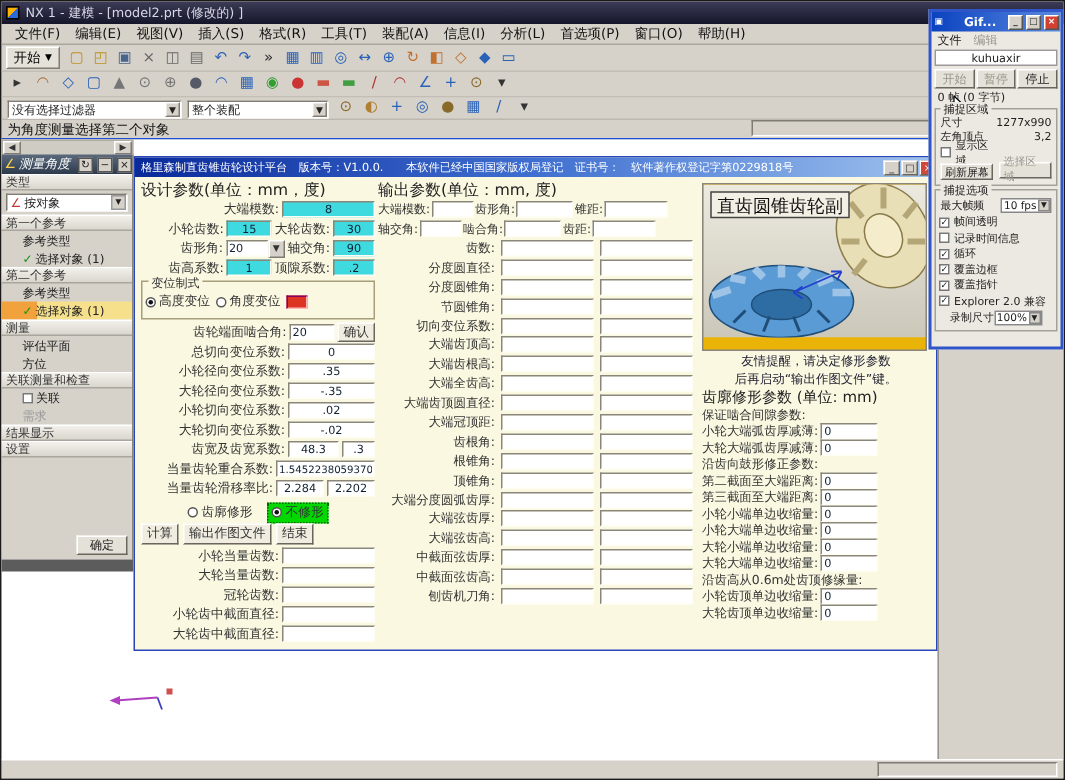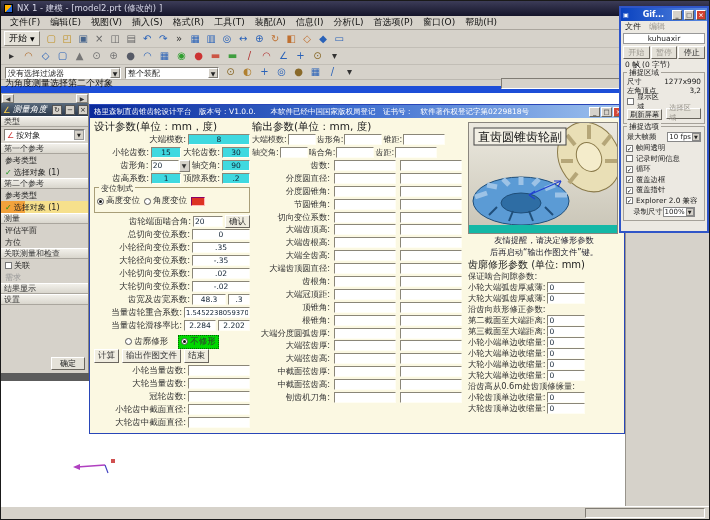--- a/index.html
+++ b/index.html
@@ -13,32 +13,32 @@
 .menubar{left:0;top:15px;width:708px;height:14px;background:#d6d2ca;border-bottom:1px solid #aaa69e;display:flex;align-items:center;padding-left:4px;}
 .menubar span{font-size:9px;color:#111;padding:0 5px;}
 .tbrow{left:0;width:708px;background:#d6d2ca;display:flex;align-items:center;gap:1px;padding-left:3px;border-bottom:1px solid #c2beb6;}
 .tb1{top:29px;height:18px;}
 .tb2{top:47px;height:17px;}
 .tbi{width:15px;height:15px;display:inline-flex;align-items:center;justify-content:center;font-size:10px;line-height:1;}
 .startbtn{height:15px;display:inline-flex;align-items:center;border:1px solid;border-color:#fff #807c74 #807c74 #fff;background:#e4e1d8;font-size:9px;padding:0 4px;gap:3px;margin-right:3px;}
 .selbar{left:0;top:64px;width:708px;height:15px;background:#d6d2ca;display:flex;align-items:flex-end;gap:4px;padding-left:4px;border-bottom:1px solid #bcb8b0;}
 .combo{height:12px;background:#fff;border:1px solid;border-color:#807c74 #fff #fff #807c74;display:inline-flex;align-items:center;font-size:8px;color:#222;padding-left:2px;position:relative;}
 .combo .car{margin-left:auto;width:10px;height:10px;background:#d6d2ca;border:1px solid;border-color:#fff #807c74 #807c74 #fff;font-size:6px;display:flex;align-items:center;justify-content:center;}
-.promptbar{left:0;top:79px;width:708px;height:13px;background:#d6d2ca;display:flex;align-items:center;border-bottom:7px solid #1d4ed8;}
+.promptbar{left:0;top:79px;width:708px;height:13px;background:#d6d2ca;display:flex;align-items:flex-start;border-bottom:1px solid #1d4ed8;}
 .promptbar .ptext{font-size:9px;color:#111;padding-left:4px;flex:1;}
 .prompt-right{width:205px;height:11px;border:1px solid;border-color:#807c74 #fff #fff #807c74;background:#d6d2ca;margin-right:3px;}
 .canvas{left:0;top:92px;width:708px;height:413px;background:#fff;}
 .hscroll{left:0;top:92px;width:88px;height:11px;background:#cfccc4;display:flex;align-items:center;justify-content:space-between;border:1px solid #b0aca4;}
 .sbtn{width:12px;height:9px;background:#d6d2ca;border:1px solid;border-color:#fff #807c74 #807c74 #fff;font-size:6px;display:flex;align-items:center;justify-content:center;color:#333;}
 
 .mpanel{left:0;top:102px;width:88px;height:270px;background:#d6d2ca;border-right:1px solid #8a867e;font-size:8.5px;color:#222;}
 .mtitle{height:13px;background:linear-gradient(180deg,#5a6a7c,#2c3a4c);color:#fff;display:flex;align-items:center;font-size:8.5px;font-style:italic;padding-left:2px;gap:2px;}
 .mtbtn{width:10px;height:10px;background:#d6d2ca;border:1px solid #555;color:#222;font-size:7px;display:flex;align-items:center;justify-content:center;margin-left:1px;}
 .msec{height:11px;background:linear-gradient(180deg,#f2f0ea,#d9d6cd);border-top:1px solid #fff;border-bottom:1px solid #aaa69e;display:flex;align-items:center;padding-left:3px;font-size:8px;color:#333;}
-.mrow{height:12px;display:flex;align-items:center;padding-left:4px;gap:2px;font-size:8px;}
+.mrow{height:12px;display:flex;align-items:center;padding-left:14px;gap:2px;font-size:8px;}
 .mcombo{margin:2px 3px;height:12px;background:#fff;border:1px solid;border-color:#807c74 #fff #fff #807c74;display:flex;align-items:center;font-size:8px;gap:2px;padding-left:2px;}
 .mhl{background:linear-gradient(90deg,#f2a23c 0 24px,#f6e08c 24px);}
 .chk{color:#169416;font-weight:bold;font-size:8px;}
 .grayed{color:#999;}
 .okbtn{position:absolute;right:3px;bottom:3px;width:34px;height:13px;background:#e4e1d8;border:1px solid;border-color:#fff #6a665e #6a665e #fff;font-size:8px;display:flex;align-items:center;justify-content:center;}
 .panelfoot{left:0;top:372px;width:88px;height:8px;background:#5c5c5c;}
 .rightstrip{left:624px;top:232px;width:84px;height:273px;background:#d6d2ca;border-left:1px solid #98948c;}
 
 .gdlg{left:88px;top:103px;width:536px;height:330px;background:#fbf8e2;border:1px solid #2946b8;}
 .gdt{height:13px;background:linear-gradient(90deg,#0a2a9a,#3f6fd0,#9ec2ee);color:#fff;font-size:7.5px;display:flex;align-items:center;padding-left:4px;}
@@ -66,21 +66,21 @@
 .redsw{width:14px;height:9px;background:#dd3322;border:1px solid;border-color:#806 #fbb #fbb #806;}
 .greenchip{background:#00d800;padding:0 2px;border:1px dotted #060;display:inline-flex;align-items:center;gap:2px;}
 .dbtn{height:14px;background:#f0ede0;border:1px solid;border-color:#fff #6a665e #6a665e #fff;font-size:8.5px;display:inline-flex;align-items:center;justify-content:center;padding:0 3px;}
 .orow{height:12.9px;display:flex;align-items:center;gap:4px;}
 .orow .ol{width:78px;text-align:right;white-space:nowrap;font-size:8.3px;}
 .orow .fld{width:62px;}
 .otop{height:13px;display:flex;align-items:center;gap:1px;font-size:8px;}
 .sect{height:11px;font-size:8.3px;display:flex;align-items:flex-end;}
 .mrow3{height:11px;display:flex;align-items:center;gap:2px;font-size:8.3px;}
 .mrow3 .fld{width:38px;}
-.gframe{width:150px;height:112px;border:1px solid #8a867e;background:#14b8a6;}
+.gframe{width:150px;height:112px;border:1px solid #8a867e;background:#eab308;}
 .notice{font-size:8.3px;color:#223;text-align:center;line-height:1.15;margin-top:2px;}
 .c3hdr{font-size:10px;color:#222;height:13px;margin-top:1px;}
 
 .gif{left:618px;top:5px;width:90px;height:227px;background:#ece9e2;border:2px solid #2f55c8;font-size:8px;color:#222;}
 .gtitle{height:13px;background:linear-gradient(90deg,#0a42c0,#5a8ae0);color:#fff;display:flex;align-items:center;padding:0 1px 0 2px;font-weight:bold;font-size:8px;gap:2px;}
 .gtb{width:10px;height:10px;border:1px solid;border-color:#fff #555 #555 #fff;background:#d6d2ca;color:#222;font-size:6px;display:flex;align-items:center;justify-content:center;}
 .gtb.cls{background:#d24030;color:#fff;font-weight:bold;}
 .gmenu{height:11px;display:flex;gap:8px;align-items:center;padding-left:4px;}
 .gfile{margin:1px 2px;height:11px;background:#fff;border:1px solid #999;display:flex;align-items:center;justify-content:center;font-size:7.5px;}
 .gbtns{display:flex;gap:1px;padding:1px 2px;}
@@ -473,39 +473,39 @@
             <input class="fld" style="">
           </div>
 
           <div class="orow">
             <span class="ol">大端齿顶圆直径:</span>
             <input class="fld" style="">
             <input class="fld" style="">
           </div>
 
           <div class="orow">
+            <span class="ol">大端冠顶距:</span>
+            <input class="fld" style="">
+            <input class="fld" style="">
+          </div>
+
+          <div class="orow">
             <span class="ol">齿根角:</span>
             <input class="fld" style="">
             <input class="fld" style="">
           </div>
 
           <div class="orow">
-            <span class="ol">大端冠顶距:</span>
+            <span class="ol">根锥角:</span>
             <input class="fld" style="">
             <input class="fld" style="">
           </div>
 
           <div class="orow">
             <span class="ol">顶锥角:</span>
-            <input class="fld" style="">
-            <input class="fld" style="">
-          </div>
-
-          <div class="orow">
-            <span class="ol">根锥角:</span>
             <input class="fld" style="">
             <input class="fld" style="">
           </div>
 
           <div class="orow">
             <span class="ol">大端分度圆弧齿厚:</span>
             <input class="fld" style="">
             <input class="fld" style="">
           </div>
 

